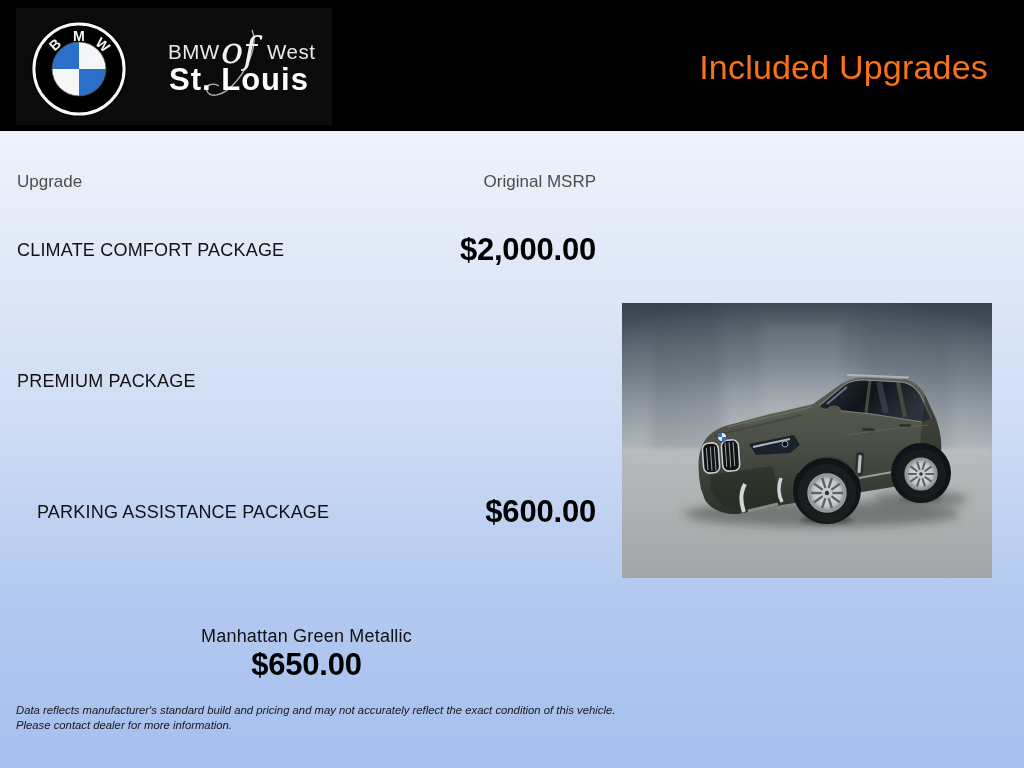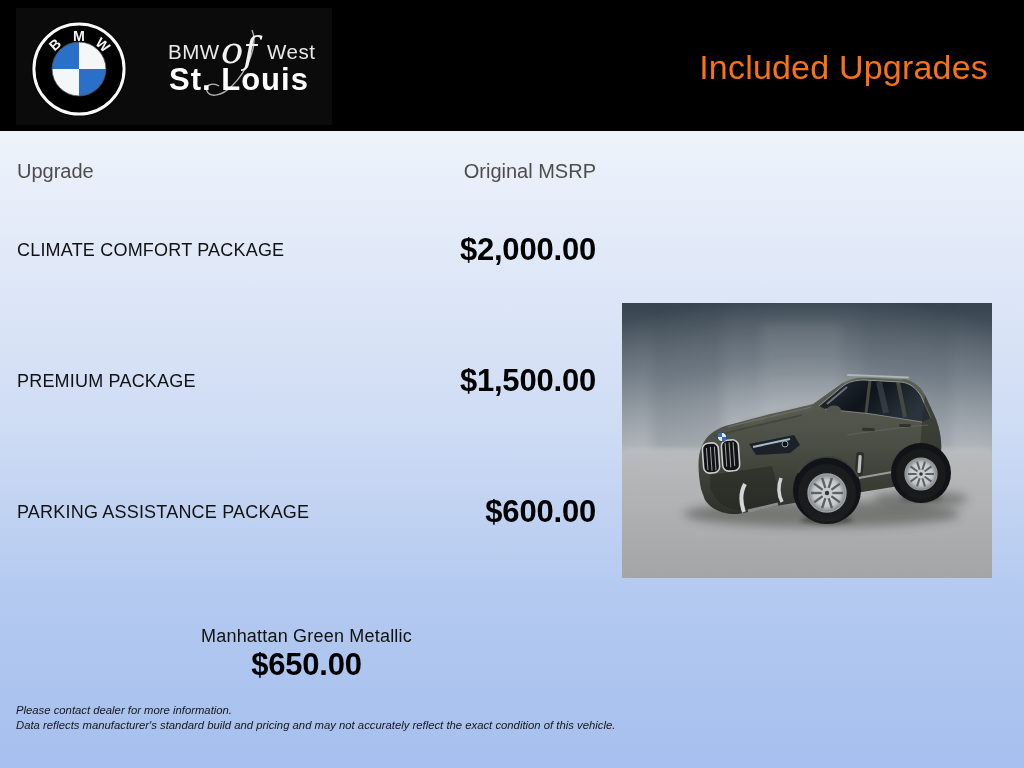--- a/index.html
+++ b/index.html
@@ -15,30 +15,30 @@
   .topbar { position:absolute; left:0; top:0; width:1024px; height:131px; background:#000; }
   .logo-box { position:absolute; left:16px; top:8px; width:316px; height:117px; background:#0b0b0b; }
   .roundel { position:absolute; left:14px; top:12px; width:98px; height:98px; }
   .dealer-text { position:absolute; left:150px; top:20px; width:176px; height:92px; overflow:visible; }
   .page-title {
     position:absolute; right:36px; top:48px; color:#f97316; font-size:34px;
     font-weight:400; letter-spacing:0.2px; white-space:nowrap;
   }
 
   
-  .col-header { position:absolute; top:160px; font-size:20px; color:#4d4d4d; }
+  .col-header { position:absolute; top:172px; font-size:17px; color:#4d4d4d; }
   .col-header.upgrade { left:17px; }
   .col-header.msrp { right:428px; }
   .trow {
     position:absolute; left:17px; right:428px; height:34px;
     display:flex; justify-content:space-between; align-items:center;
   }
   .trow .tname { font-size:18px; color:#121212; letter-spacing:0.2px; white-space:nowrap; }
   .trow .tprice { font-size:31px; font-weight:700; color:#000; letter-spacing:-0.2px; white-space:nowrap; }
-  .trow.r0 { top:233px; } .trow.r1 { top:364px; } .trow.r2 { top:495px; } .trow.r3 { top:626px;flex-direction:column; }
+  .trow.r0 { top:233px; } .trow.r1 { top:364px; } .trow.r2 { top:495px;margin-left:20px; } .trow.r3 { top:626px;flex-direction:column; }
 
   
   .photo { position:absolute; left:622px; top:303px; width:370px; height:275px; }
   .photo svg { display:block; width:370px; height:275px; }
 
   
   .disclaimer {
     position:absolute; left:16px; top:703px; width:620px;
     font-size:11.3px; font-style:italic; color:#161616; line-height:1.32;
   }
@@ -78,21 +78,20 @@
 
   <div class="col-header upgrade">Upgrade</div>
   <div class="col-header msrp">Original MSRP</div>
 
   <div class="trow r0">
     <span class="tname">CLIMATE COMFORT PACKAGE</span>
     <span class="tprice">$2,000.00</span>
   </div>
   <div class="trow r1">
     <span class="tname">PREMIUM PACKAGE</span>
-    <span class="tprice">$1,500.00</span>
   </div>
   <div class="trow r2">
     <span class="tname">PARKING ASSISTANCE PACKAGE</span>
     <span class="tprice">$600.00</span>
   </div>
   <div class="trow r3">
     <span class="tname">Manhattan Green Metallic</span>
     <span class="tprice">$650.00</span>
   </div>
 
@@ -259,17 +258,17 @@
         <circle cx="205" cy="190" r="19" fill="none" stroke="#9ca1a5" stroke-width="1.4"></circle>
         <path d="M176 170 A34 34 0 0 1 236 174" stroke="#595e53" stroke-width="2" fill="none" opacity="0.6"></path>
       </g>
 
       <ellipse cx="205" cy="217" rx="26" ry="4" fill="#1d201c" opacity="0.5" filter="url(#blur2)"></ellipse>
       <ellipse cx="299" cy="195" rx="20" ry="3" fill="#1d201c" opacity="0.5" filter="url(#blur2)"></ellipse>
     </svg>
   </div>
 
   <div class="disclaimer">
+    <div>Data reflects manufacturer's standard build and pricing and may not accurately reflect the exact condition of this vehicle.</div>
     <div>Please contact dealer for more information.</div>
-    <div>Data reflects manufacturer's standard build and pricing and may not accurately reflect the exact condition of this vehicle.</div>
   </div>
 
 </div>
 
 </body></html>

